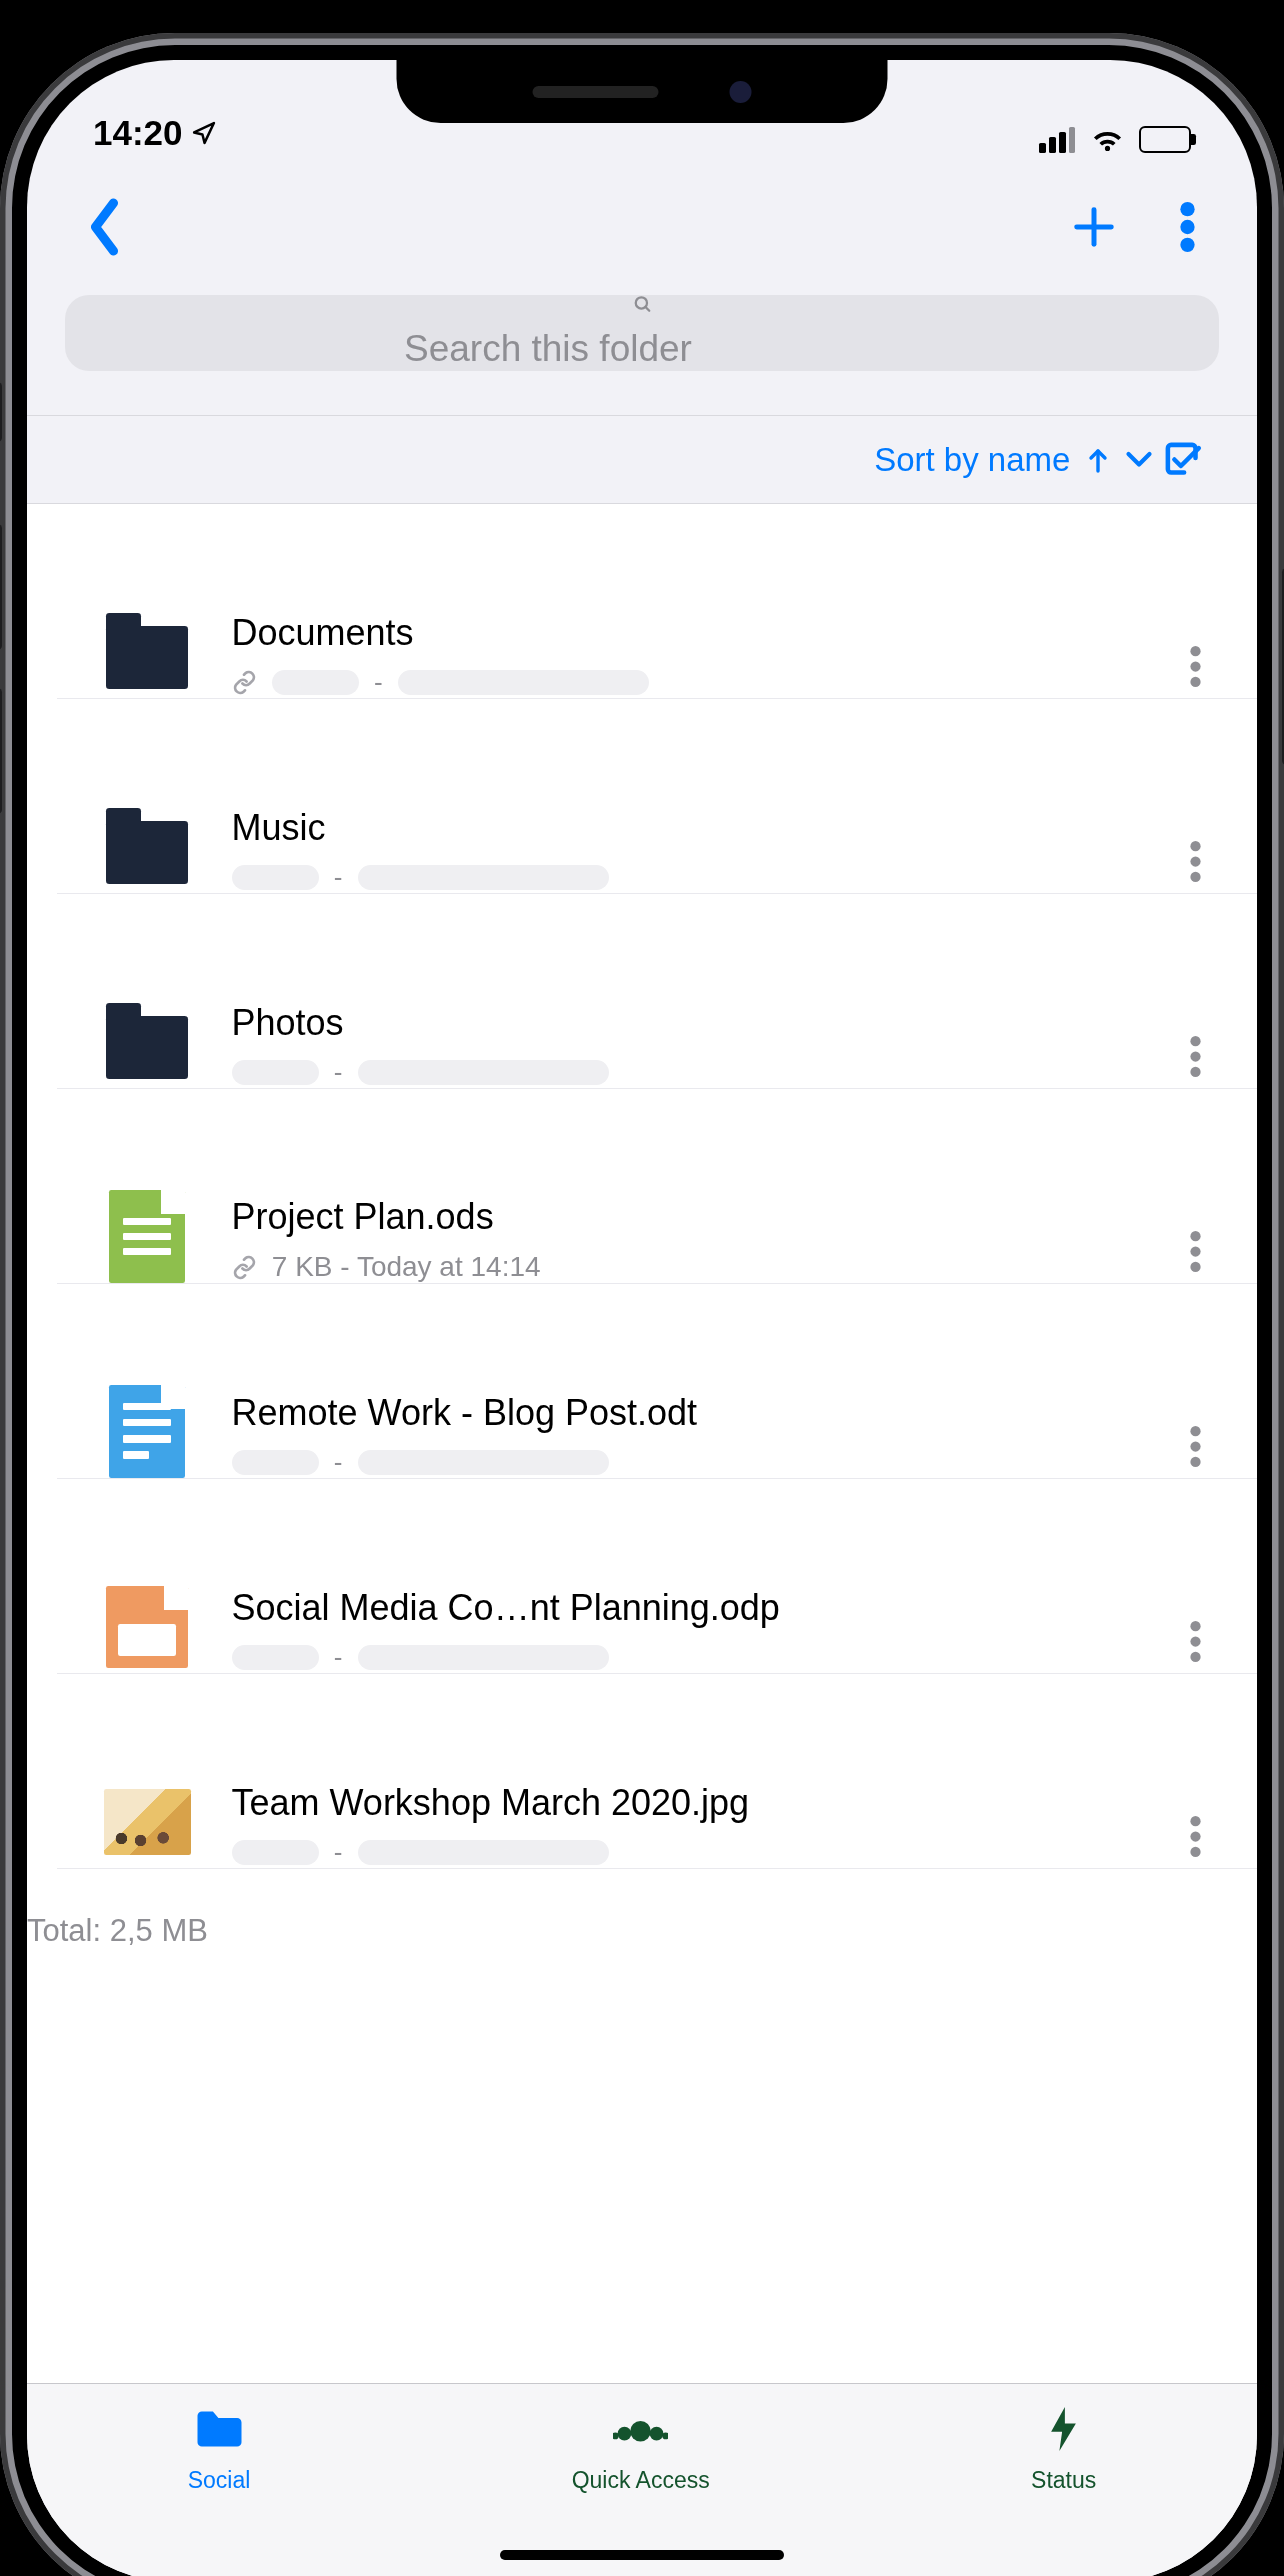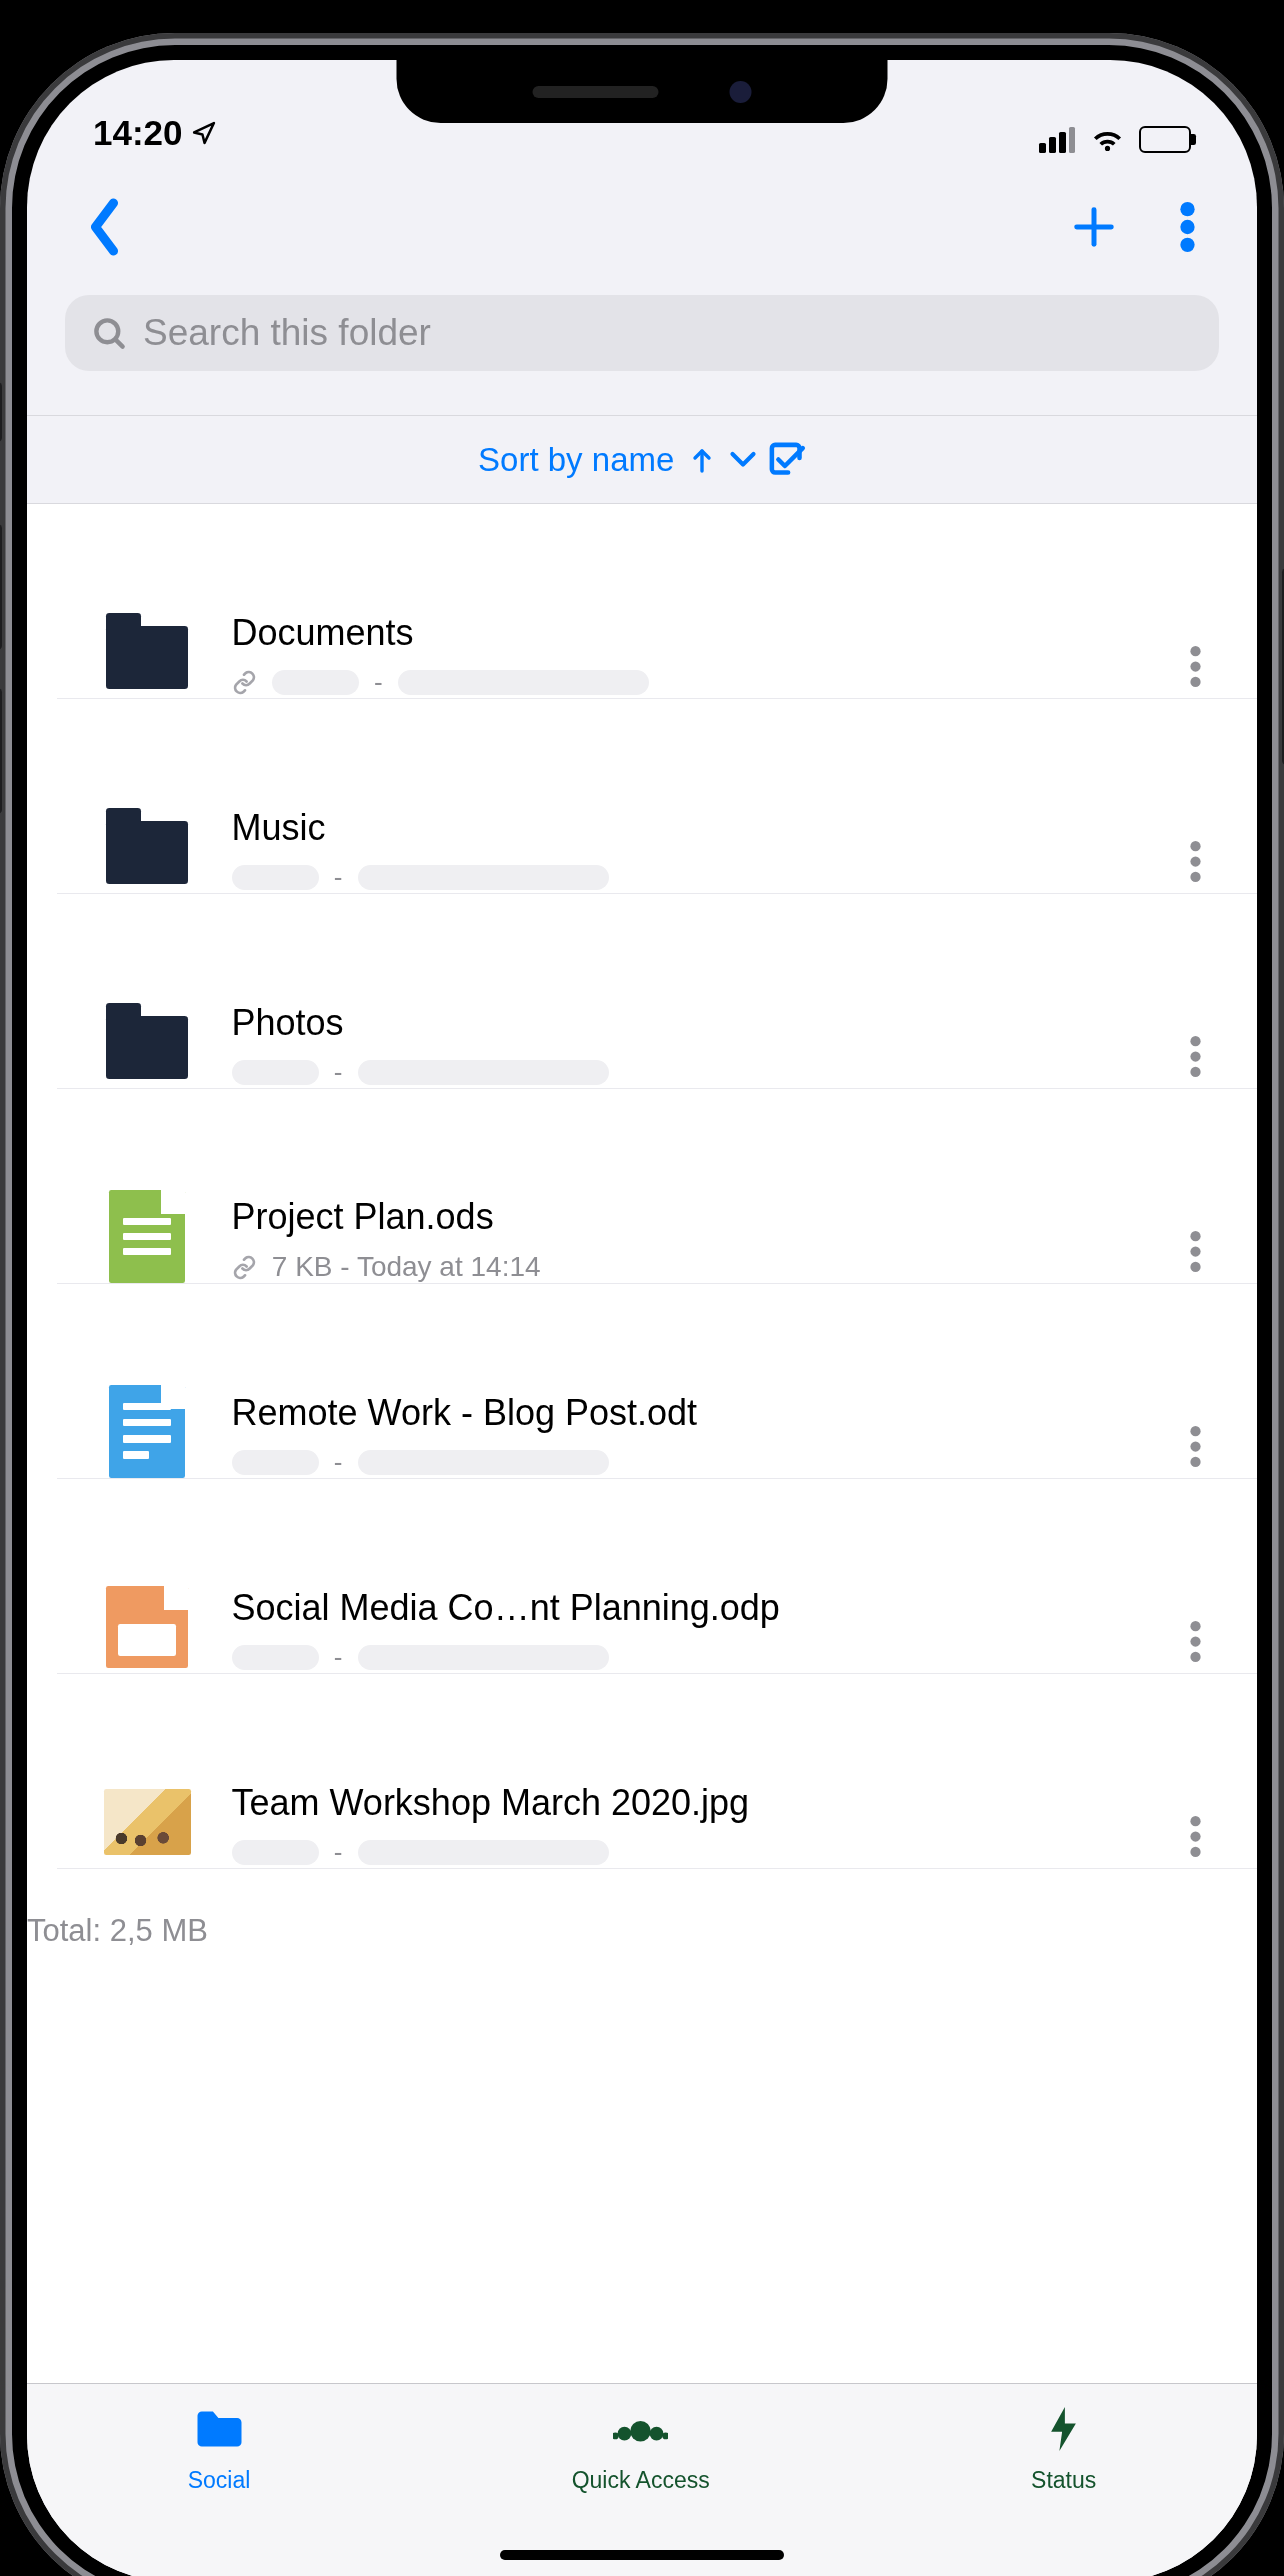--- a/index.html
+++ b/index.html
@@ -65,35 +65,35 @@
 
 
 .header{padding:31px 38px 0;display:flex;flex-direction:column;gap:38px;flex-shrink:0;}
 .nav-row{display:flex;align-items:center;justify-content:space-between;padding:0 21px;}
 .nav-right{display:flex;align-items:center;gap:60px;}
 .blue{color:#007aff;}
 
 
 .search{
   display:flex;align-items:center;gap:14px;height:76px;padding:0 27px;
-  background:#e3e3e8;border-radius:24px;color:#8e8e93;font-size:37px;
+  background:#e3e3e8;border-radius:24px;color:#8e8e93;font-size:37px;flex-direction:column;
 }
 .search input{
   border:none;outline:none;background:transparent;flex:1;font-size:37px;
   color:#000;
 }
 .search input::placeholder{color:#8e8e93;}
 
 
 
 
 .sort-row{
   margin-top:44px;height:87px;border-top:1.6px solid #d9d9de;
   border-bottom:1.6px solid #d9d9de;background:#f2f2f7;flex-shrink:0;
-  display:flex;align-items:center;justify-content:center;padding:0 55px;gap:10px;
+  display:flex;align-items:center;justify-content:flex-end;padding:0 55px;gap:10px;
 }
 .sort-btn{display:flex;align-items:center;gap:15.3px;font-size:33px;color:#007aff;}
 
 
 
 
 .file-area{flex:1;overflow-y:auto;background:#fff;}
 .file-row{
   display:flex;align-items:flex-end;gap:38px;height:194px;
   padding:0 44px 0 44px;border-bottom:1.6px solid #e9e9ee;margin-left:29.5px;

